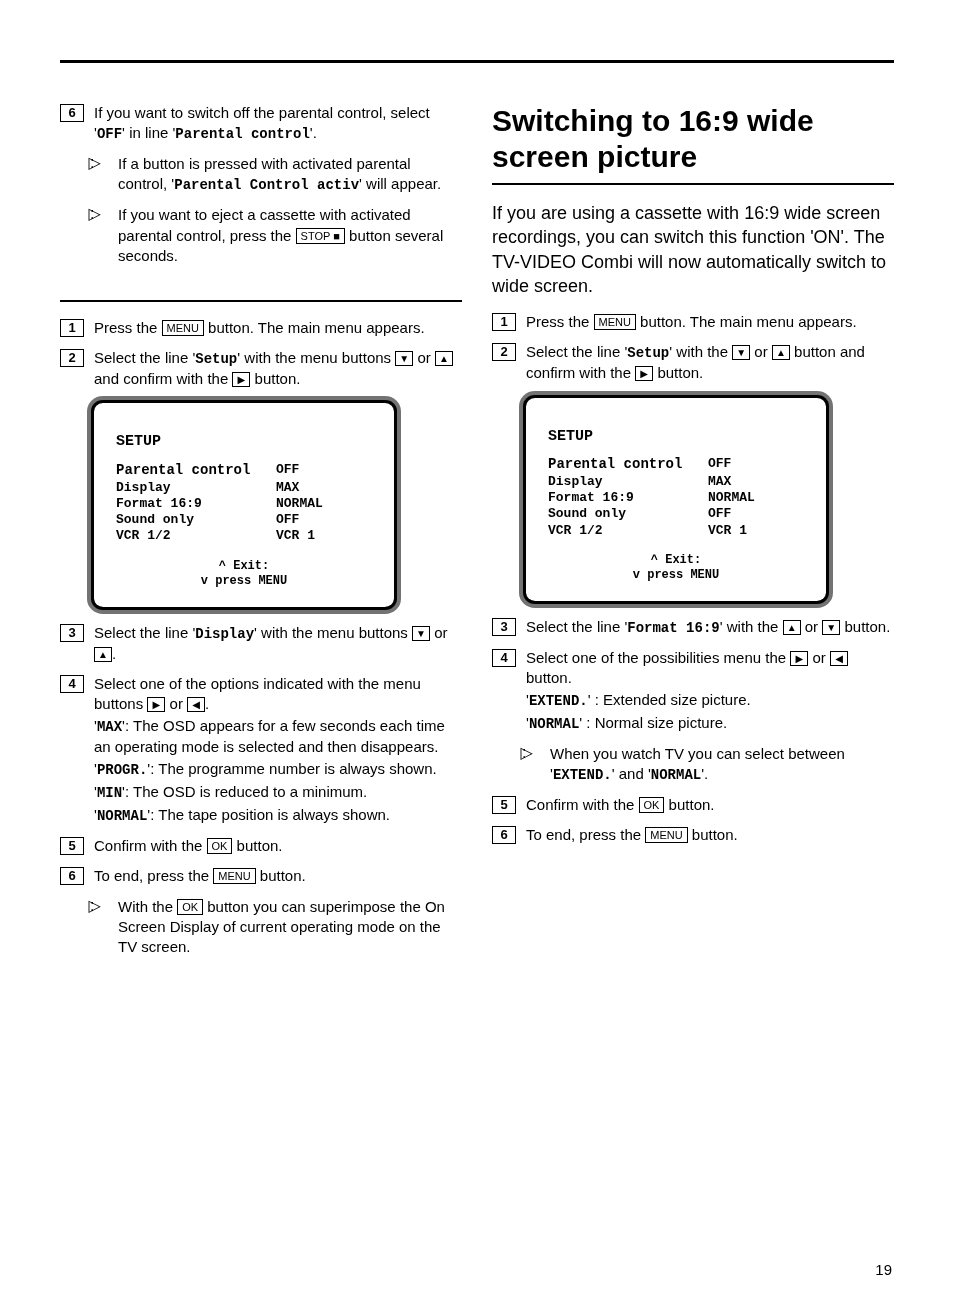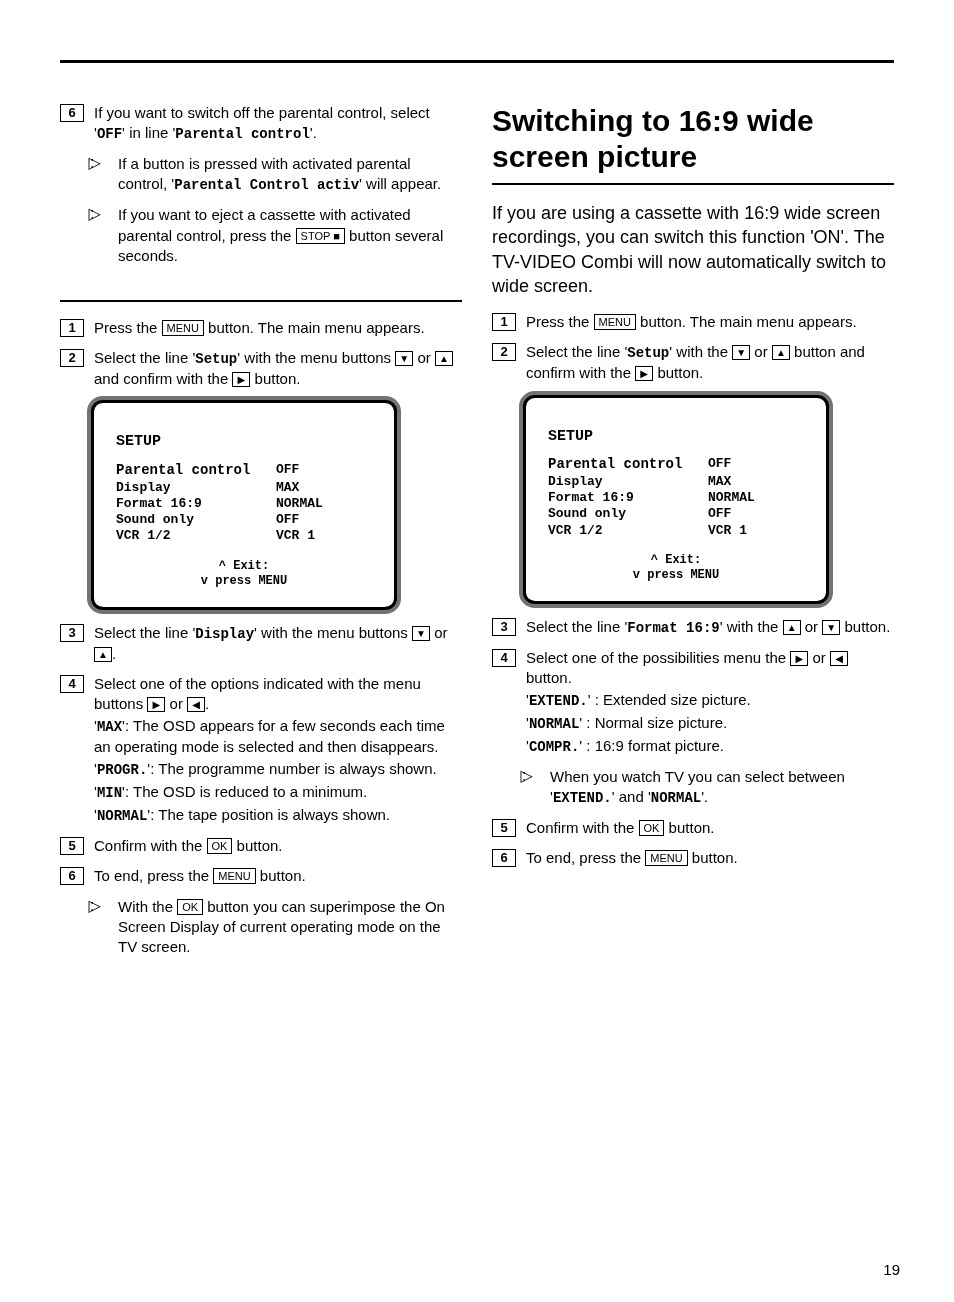--- a/index.html
+++ b/index.html
@@ -135,21 +135,21 @@
   }
   .osd-row { display: flex; }
   .osd-row .k { flex: 0 0 160px; }
   .osd-row.first .k { font-size: 14px; }
   .osd-row .v { }
   .osd-foot { margin-top: 14px; font-size: 12px; text-align: center; }
   .opt-line { margin-top: 2px; }
   .page-num {
     position: absolute;
     bottom: 24px;
-    right: 54px;
+    right: 62px;
     font-size: 15px;
   }
   .section-gap { height: 24px; }
 </style>
 </head>
 <body>
 
 <div class="page">
   <div class="top-rule"></div>
 
@@ -322,21 +322,20 @@
           <span>Select the line '</span><span class="mono">Format 16:9</span><span>' with the </span><span class="arrow-box">▲</span><span> or </span><span class="arrow-box">▼</span><span> button.</span>
         </div>
       </div>
 
       <div class="step">
         <div class="step-num">4</div>
         <div class="step-body">
           <span>Select one of the possibilities menu the </span><span class="arrow-box">▶</span><span> or </span><span class="arrow-box">◀</span><span> button.</span>
           <div class="opt-line">'<span class="mono">EXTEND.</span>'<span> : Extended size picture.</span></div>
           <div class="opt-line">'<span class="mono">NORMAL</span>'<span> : Normal size picture.</span></div>
-          <div class="opt-line">'<span class="mono">COMPR.</span>'<span> : 16:9 format picture.</span></div>
         </div>
       </div>
 
       <div class="tip">
         <div class="tip-icon">:▷</div>
         <div class="tip-text">
           <span>When you watch TV you can select between '</span><span class="mono">EXTEND.</span><span>' and '</span><span class="mono">NORMAL</span><span>'.</span>
         </div>
       </div>
 

